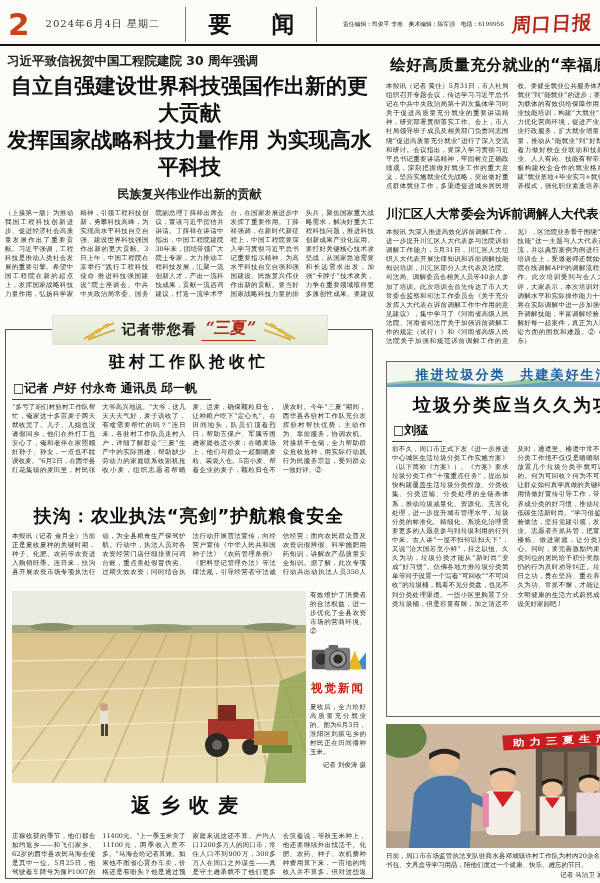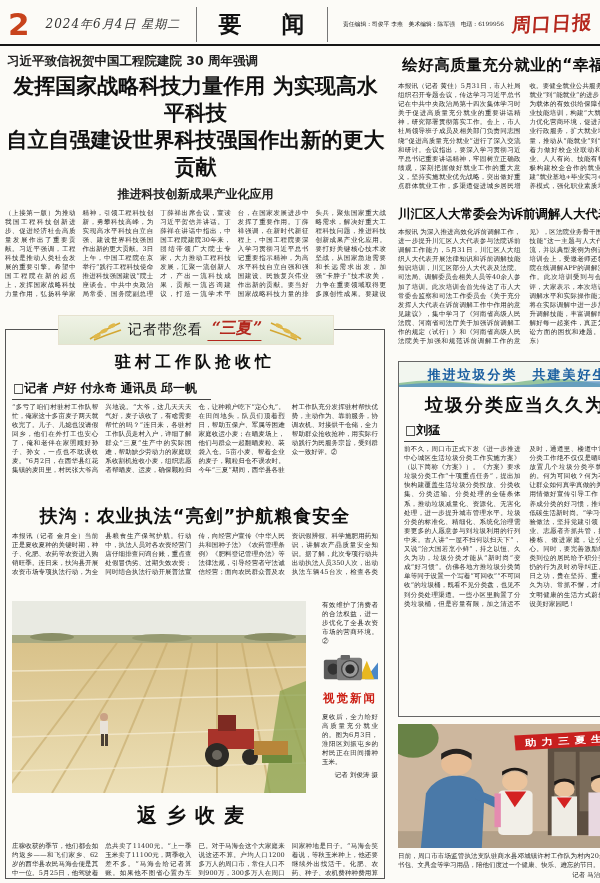--- a/index.html
+++ b/index.html
@@ -8,21 +8,21 @@
     position:relative; width:600px; height:883px; margin:0 auto;
     background:#fcfbf7; overflow:hidden; color:#222;
     font-family:"DejaVu Serif", serif;
   }
   
   .hdr {
     height:46px; display:flex; align-items:center;
     padding:4px 8px 0 8px; border-bottom:2px solid #161616;
   }
   .pagenum { font-family:"DejaVu Sans",sans-serif; font-size:31px; font-weight:900; color:#c8431c; line-height:1; margin-right:16px; }
-  .hdr-date { font-size:12px; color:#333; letter-spacing:1px; margin-right:auto;font-style:italic; }
+  .hdr-date { font-size:10px; color:#333; letter-spacing:1px; margin-right:auto; }
   .section-title {
     font-family:"DejaVu Sans",sans-serif; font-size:23px; font-weight:900; color:#111;
     letter-spacing:16px; padding:2px 6px 2px 22px; border-left:1px solid #777; border-right:1px solid #777;
     margin-right:auto;
   }
   .hdr-right { display:flex; align-items:center; gap:8px; }
   .editors { font-size:5.8px; color:#222; max-width:170px; }
   .masthead {
     font-family:"DejaVu Serif",serif; font-size:19px; font-weight:900; color:#b5281e;
     transform:skewX(-6deg) rotate(-2deg); letter-spacing:1px; white-space:nowrap;
@@ -44,36 +44,36 @@
   .lead-sub { font-size:12px; font-weight:700; text-align:center; margin:5px 0 4px; color:#222; }
   .lead-body { height:99px; overflow:hidden; margin-top:2px; }
 
   
   .sanxia-banner {
     position:relative; z-index:2; width:276px; height:30px; margin:7px auto -16px;
     background:linear-gradient(180deg,#f0f3e6,#dfe7d2);
     display:flex; align-items:center; justify-content:center; gap:6px;
     box-shadow:0 0 0 1px #e6e2cf inset;
   }
-  .sanxia-pre { font-family:"DejaVu Sans",sans-serif; font-size:14px; font-weight:400; color:#1a1a1a; letter-spacing:1px; }
+  .sanxia-pre { font-family:"DejaVu Sans",sans-serif; font-size:14px; font-weight:700; color:#1a1a1a; letter-spacing:1px; }
   .sanxia-script { font-family:"DejaVu Serif",serif; font-size:16px; font-weight:900; color:#b3271d; transform:skewX(-8deg); border-bottom:1.5px solid #b3271d; padding:0 2px 1px; }
   .sanxia-box { flex:1; border:1px solid #555; margin:0 1px 2px 0; padding:20px 6px 0 6px; overflow:hidden; }
 
   h2.art { font-family:"DejaVu Sans",sans-serif; font-weight:900; text-align:center; color:#0e0e0e; }
   .h-zhucun { font-size:16px; letter-spacing:4px; margin:2px 0 4px; }
   .h-fugou  { font-size:18px; letter-spacing:1px; margin:7px 0 4px; }
   .h-fanxiang { font-size:20px; letter-spacing:9px; margin:9px 0 13px; }
 
   .byline-row { margin:1px 0 3px; }
   .byline { display:inline-block; font-family:"DejaVu Sans",sans-serif; font-size:12px; font-weight:700; color:#111; border-bottom:1px solid #444; padding:0 14px 2px 1px; }
 
   .zhucun-body { height:94px; overflow:hidden; }
   .fugou-body { height:52px; overflow:hidden; }
 
-  .photo-row { display:flex; gap:16px; margin-top:17px; height:192px; }
+  .photo-row { display:flex; gap:4px; margin-top:7px; height:192px; }
   .field-photo { width:294px; height:192px; flex:none; }
   .field-photo svg { width:100%; height:100%; display:block; }
   .side-col { flex:1; overflow:hidden; display:flex; flex-direction:column; }
   .vn-logo { text-align:center; margin:7px 0 2px; }
   .vn-title { font-family:"DejaVu Sans",sans-serif; font-size:11.5px; font-weight:900; color:#cc1f14; letter-spacing:2px; }
   .vn-caption { margin-top:5px; }
   .vn-credit { font-size:6.5px; text-align:right; margin-top:3px; color:#2a2a2a; }
 
   .fanxiang-wrap { position:relative; flex:1; overflow:hidden; }
   .fanxiang-body { height:100%; overflow:hidden; }
@@ -111,24 +111,24 @@
       <div class="masthead">周口日报</div>
     </div>
   </div>
 
   <div class="content">
 
     <div class="left-region">
 
       <div class="kicker">习近平致信祝贺中国工程院建院 30 周年强调</div>
       <div class="lead-headline">
+        <div>自立自强建设世界科技强国作出新的更大贡献</div>
         <div>发挥国家战略科技力量作用 为实现高水平科技</div>
-        <div>自立自强建设世界科技强国作出新的更大贡献</div>
-      </div>
-      <div class="lead-sub">推进科技创新成果产业化应用</div>
+      </div>
+      <div class="lead-sub">民族复兴伟业作出新的贡献</div>
       <div class="lead-body tiny cols5">（上接第一版）为推动我国工程科技创新进步、促进经济社会高质量发展作出了重要贡献。习近平强调，工程科技是推动人类社会发展的重要引擎。希望中国工程院在新的起点上，发挥国家战略科技力量作用，弘扬科学家精神，引领工程科技创新，勇攀科技高峰，为实现高水平科技自立自强、建设世界科技强国作出新的更大贡献。3日上午，中国工程院在京举行“践行工程科技使命 推进科技强国建设”院士座谈会。中共中央政治局常委、国务院副总理丁薛祥出席会议，宣读习近平贺信并讲话。丁薛祥在讲话中指出，中国工程院建院30年来，团结带领广大院士专家，大力推动工程科技发展，汇聚一流创新人才，产出一流科技成果，贡献一流咨询建议，打造一流学术平台，在国家发展进步中发挥了重要作用。丁薛祥强调，在新时代新征程上，中国工程院要深入学习贯彻习近平总书记重要指示精神，为高水平科技自立自强和强国建设、民族复兴伟业作出新的贡献。要当好国家战略科技力量的排头兵，聚焦国家重大战略需求，解决好重大工程科技问题，推进科技创新成果产业化应用。要打好关键核心技术攻坚战，从国家急迫需要和长远需求出发，加强“卡脖子”技术攻关，力争在重要领域取得更多原创性成果。要建设高水平国家工程科技智库，围绕事关全局和长远的重大问题，加强前瞻性、针对性、储备性战略研究，支撑党和国家决策。丁薛祥希望广大工程院院士带头大力弘扬科学家精神，把人生理想融入国家和民族的事业中，保持甘为人梯、奖掖后学的育人情怀，争做科技报国、不负党和人民的时代楷模。座谈会上，中国工程院负责人和院士代表作了发言。中国工程院成立于1994年6月3日。30年来，中国工程院牢记初心使命，团结广大院士专家，为我国工程科技事业发展、服务国家现代化建设作出了重要贡献，取得了一系列重大成果。</div>
 
       <div class="sanxia-banner">
         <svg width="34" height="22" viewBox="0 0 34 22">
           <g stroke="#d3a733" stroke-width="1.6" fill="none">
             <path d="M2 20 Q14 12 32 4"></path>
               <path d="M6 21 Q18 16 33 11"></path>
           </g>
           <g fill="#e0b84a">
             <ellipse cx="24" cy="7" rx="4" ry="2" transform="rotate(-25 24 7)"></ellipse>

